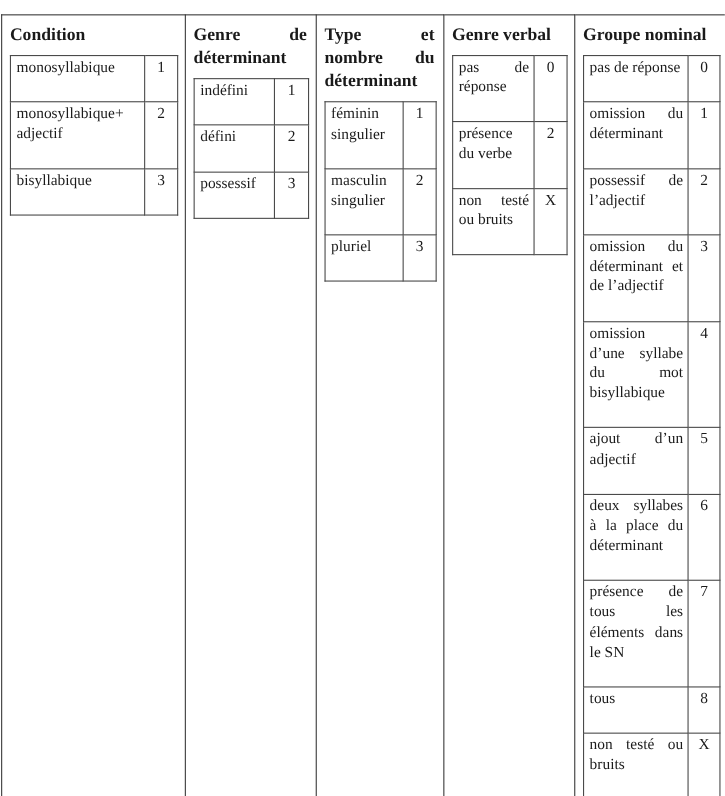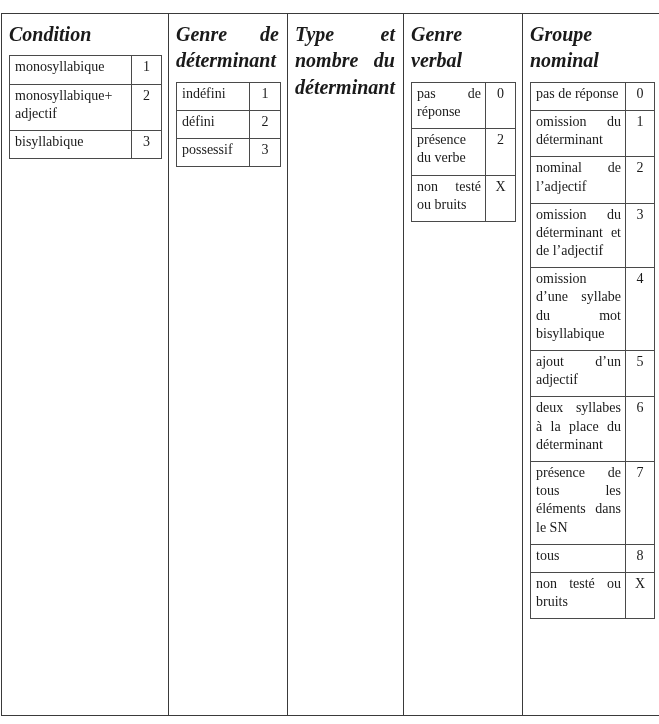--- a/index.html
+++ b/index.html
@@ -43,48 +43,47 @@
   
   .col-w1 { width: 166px; }
   .col-w2 { width: 118px; }
   .col-w3 { width: 115px; }
   .col-w4 { width: 118px; }
   .col-w5 { width: 138px; }
 
   
   .col-head {
     font-weight: bold;
-    font-size: 20px;
+    font-size: 16px;
     line-height: 1.32;
     padding: 7px 8px 0 7px;
     text-align: justify;
     text-align-last: justify;
     hyphens: none;
-    font-style: italic;
   }
   .col-head.nojust {
     text-align: left;
     text-align-last: left;
   }
 
   
   .inner-wrap {
     padding: 0 6px 0 7px;
     margin-top: 8px;
   }
   .inner-table {
     border-collapse: collapse;
     table-layout: fixed;
     width: 100%;
     font-size: 14px;
     line-height: 1.30;
   }
   .inner-table td {
     border: 1px solid #4a4a4a;
-    padding: 2px 4px 7px 5px;
+    padding: 2px 4px 21px 5px;
     vertical-align: top;
   }
   .inner-table td.label {
     text-align: justify;
     text-align-last: left;
     hyphens: none;
     word-spacing: normal;
   }
   
   .inner-table td.label.j {
@@ -151,20 +150,38 @@
                   <td class="label">possessif</td>
                   <td class="code">3</td>
                 </tr>
               </tbody>
             </table>
           </div>
         </td>
 
         <td class="col-w3">
           <div class="col-head">Type et nombre du déterminant</div>
+          <div class="inner-wrap">
+            <table class="inner-table t3">
+              <tbody>
+                <tr>
+                  <td class="label">féminin singulier</td>
+                  <td class="code">1</td>
+                </tr>
+                <tr>
+                  <td class="label">masculin singulier</td>
+                  <td class="code">2</td>
+                </tr>
+                <tr>
+                  <td class="label">pluriel</td>
+                  <td class="code">3</td>
+                </tr>
+              </tbody>
+            </table>
+          </div>
         </td>
 
         <td class="col-w4">
           <div class="col-head nojust">Genre verbal</div>
           <div class="inner-wrap">
             <table class="inner-table t4">
               <tbody>
                 <tr>
                   <td class="label j">pas de réponse</td>
                   <td class="code">0</td>
@@ -189,21 +206,21 @@
               <tbody>
                 <tr>
                   <td class="label j">pas de réponse</td>
                   <td class="code">0</td>
                 </tr>
                 <tr>
                   <td class="label j">omission du déterminant</td>
                   <td class="code">1</td>
                 </tr>
                 <tr>
-                  <td class="label j">nominal de l’adjectif</td>
+                  <td class="label j">possessif de l’adjectif</td>
                   <td class="code">2</td>
                 </tr>
                 <tr>
                   <td class="label j">omission du déterminant et de l’adjectif</td>
                   <td class="code">3</td>
                 </tr>
                 <tr>
                   <td class="label j">omission d’une syllabe du mot bisyllabique</td>
                   <td class="code">4</td>
                 </tr>

